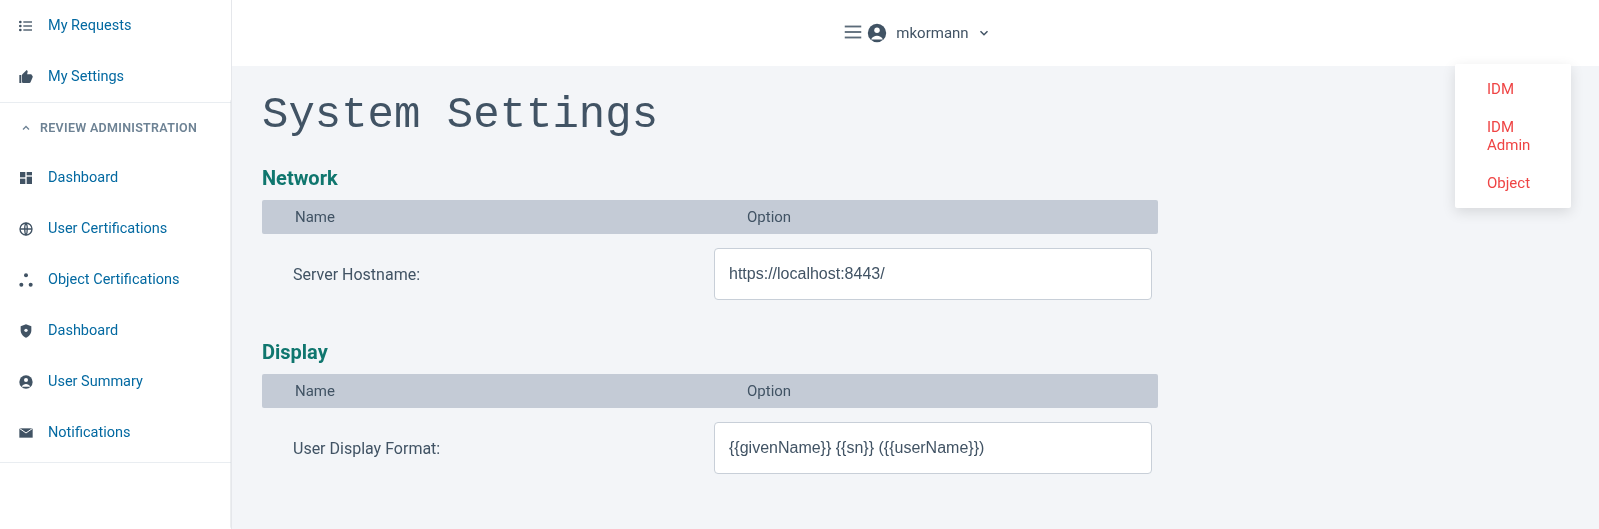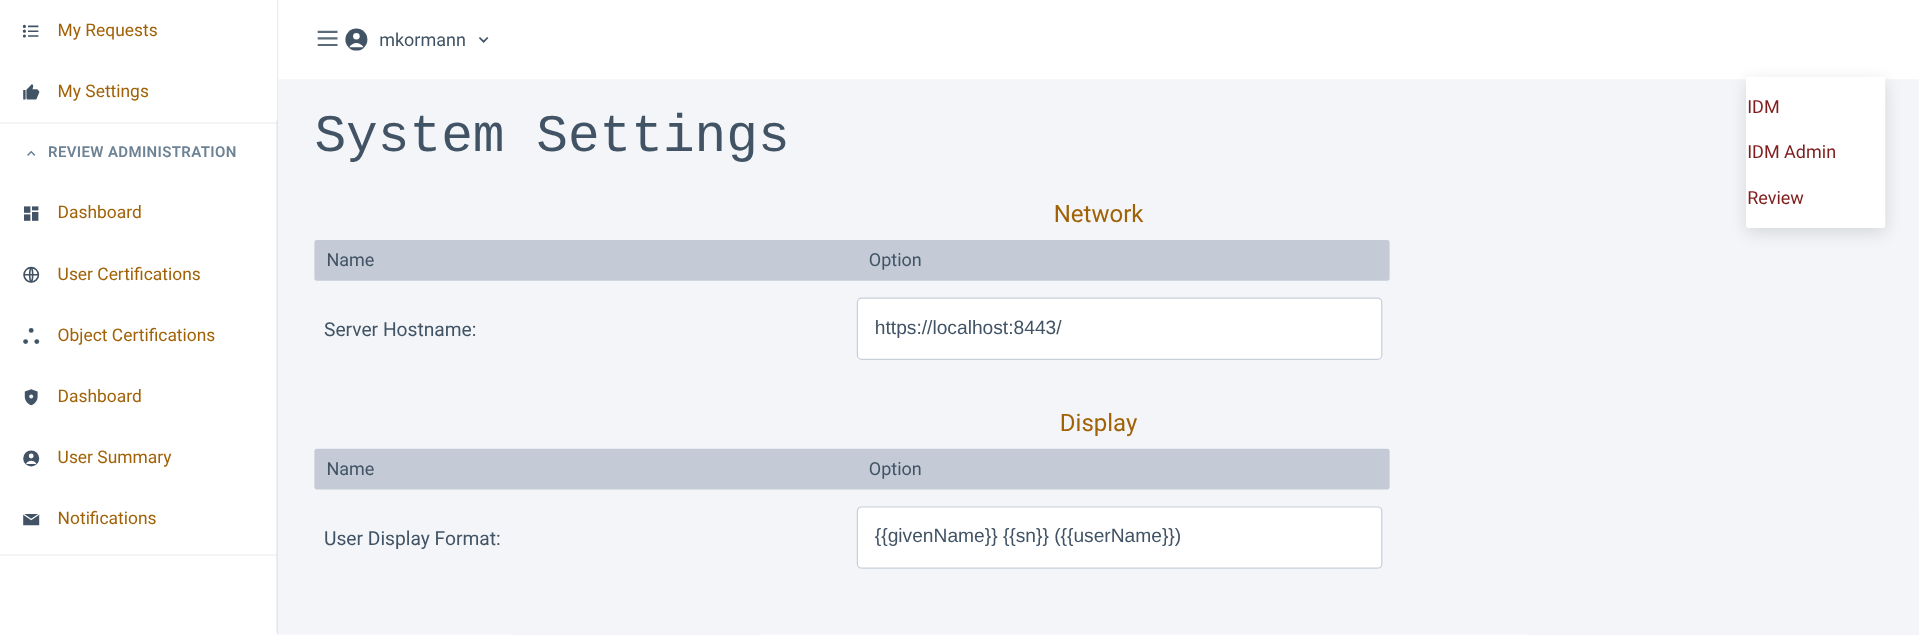--- a/index.html
+++ b/index.html
@@ -32,21 +32,21 @@
     background: #c9ced3;
     border-radius: 3px;
     opacity: 0.35;
   }
   .nav-item {
     display: flex;
     align-items: center;
     height: 51px;
     padding-left: 18px;
     cursor: pointer;
-    color: #a16207;
+    color: #0369a1;
     font-size: 14.5px;
   }
   .nav-item .nav-ico { width: 30px; display: flex; align-items: center; }
   .nav-sep { height: 1px; background: #e9edf1; width: 100%; }
   .nav-header {
     display: flex;
     align-items: center;
     padding: 17px 18px 17px 20px;
     font-size: 12.5px;
     font-weight: 600;
@@ -62,21 +62,21 @@
     right: 0;
     bottom: 0;
     display: flex;
     flex-direction: column;
   }
   .topbar {
     height: 66px;
     background: #fff;
     display: flex;
     align-items: center;
-    justify-content: flex-start;
+    justify-content: center;
     padding: 0 28px 0 30px;
   }
   .hamburger {
     width: 24px; height: 24px; cursor: pointer; color: #5b6b79;
   }
   .user-area {
     display: flex;
     align-items: center;
     gap: 8px;
     cursor: pointer;
@@ -107,38 +107,37 @@
     color: #415364;
     border: 1px solid transparent;
     cursor: pointer;
   }
   .tab.active {
     color: #2b94f4;
     border-bottom: 2px solid #2b94f4;
   }
   .section-title {
     font-size: 20px;
-    color: #a16207;
+    color: #0f766e;
     margin-top: 26px;
     margin-bottom: 10px;
-    font-weight: 400;
-    text-align: center;
+    font-weight: 700;
   }
   .tbl {
     width: 896px;
   }
   .tbl-head {
     display: flex;
     background: #c4cbd6;
     color: #415364;
     font-size: 15px;
     border-radius: 2px;
   }
   .tbl-head .col { padding: 8px 10px; }
-  .col-name  { width: 452px; }
+  .col-name  { width: 452px; margin-left: 23px; }
   .col-opt   { flex: 1; }
   .tbl-row {
     display: flex;
     align-items: center;
     padding: 14px 6px 14px 6px;
   }
   .tbl-row .col-name { font-size: 16px; color: #415364; padding-left: 2px;}
   .field-input {
     width: 438px;
     height: 52px;
@@ -154,23 +153,23 @@
     top: 64px;
     right: 28px;
     width: 116px;
     background: #fff;
     box-shadow: 0 4px 14px rgba(0,0,0,0.12);
     border-radius: 2px;
     padding: 6px 0;
     z-index: 50;
   }
   .user-dropdown .dd-item {
-    padding: 10px 1px;
+    padding: 10px 32px;
     font-size: 15px;
-    color: #7f1d1d;
+    color: #ef4444;
     cursor: pointer;
   }
   svg { display: block; }
 </style>
 </head>
 <body>
 
 <nav class="sidebar">
   <div class="nav-item">
     <span class="nav-ico">
@@ -326,16 +325,16 @@
           <input class="field-input" type="text" value="{{givenName}} {{sn}} ({{userName}})" style="">
         </div>
       </div>
     </div>
 
   </div>
 
   <div class="user-dropdown">
     <div class="dd-item">IDM</div>
     <div class="dd-item">IDM Admin</div>
-    <div class="dd-item">Review</div>
+    <div class="dd-item">Object</div>
   </div>
 
 </div>
 
 </body></html>

